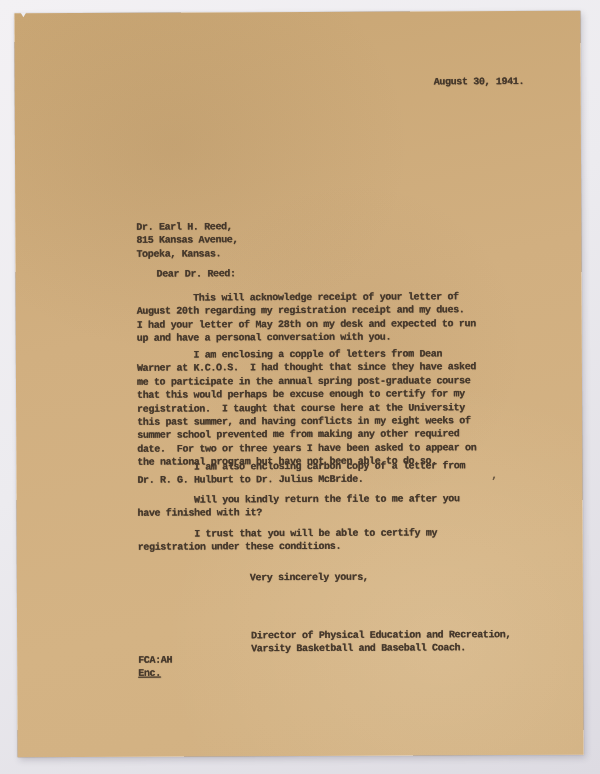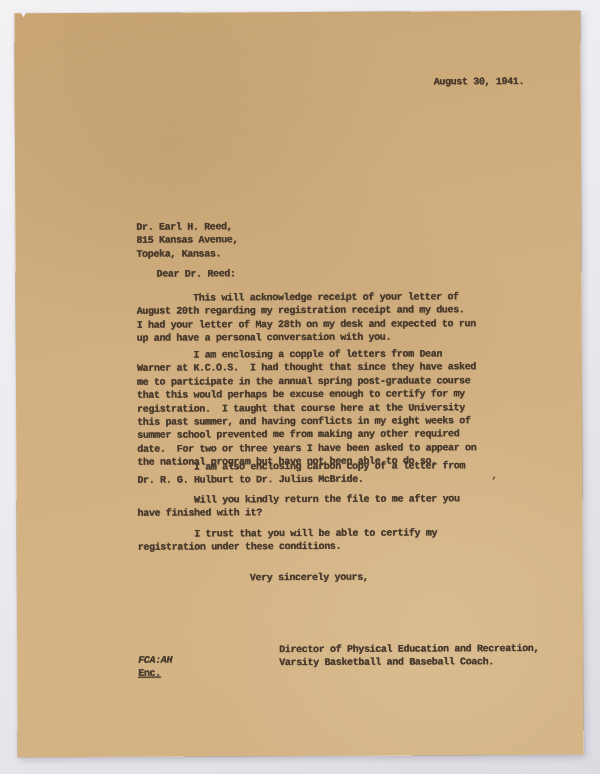--- a/index.html
+++ b/index.html
@@ -50,22 +50,22 @@
   }
   .date       { left: 419px; top: 64px;  }
   .address    { left: 121px; top: 208px; }
   .salutation { left: 121px; top: 255px; margin-left: 20px; }
   .p1         { left: 121px; top: 279px; width: 390px; }
   .p2         { left: 121px; top: 336px; width: 390px; }
   .p3         { left: 121px; top: 448px; width: 390px; }
   .p4         { left: 121px; top: 481px; width: 390px; }
   .p5         { left: 121px; top: 515px; width: 390px; }
   .closing    { left: 233px; top: 559px; text-align: right; }
-  .sig        { left: 234px; top: 631px; margin-left: 28px; }
-  .ref        { left: 121px; top: 641px; font-style: italic; }
+  .sig        { left: 234px; top: 617px; }
+  .ref        { left: 121px; top: 641px; }
   .enc        { left: 121px; top: 654px; text-decoration: underline; }
   .stray      { left: 475px; top: 458px; opacity: 0.75; }
 </style>
 </head>
 <body>
 
 <div class="paper">
   <div class="notch"></div>
 
   <div class="txt date">August 30, 1941.</div>

